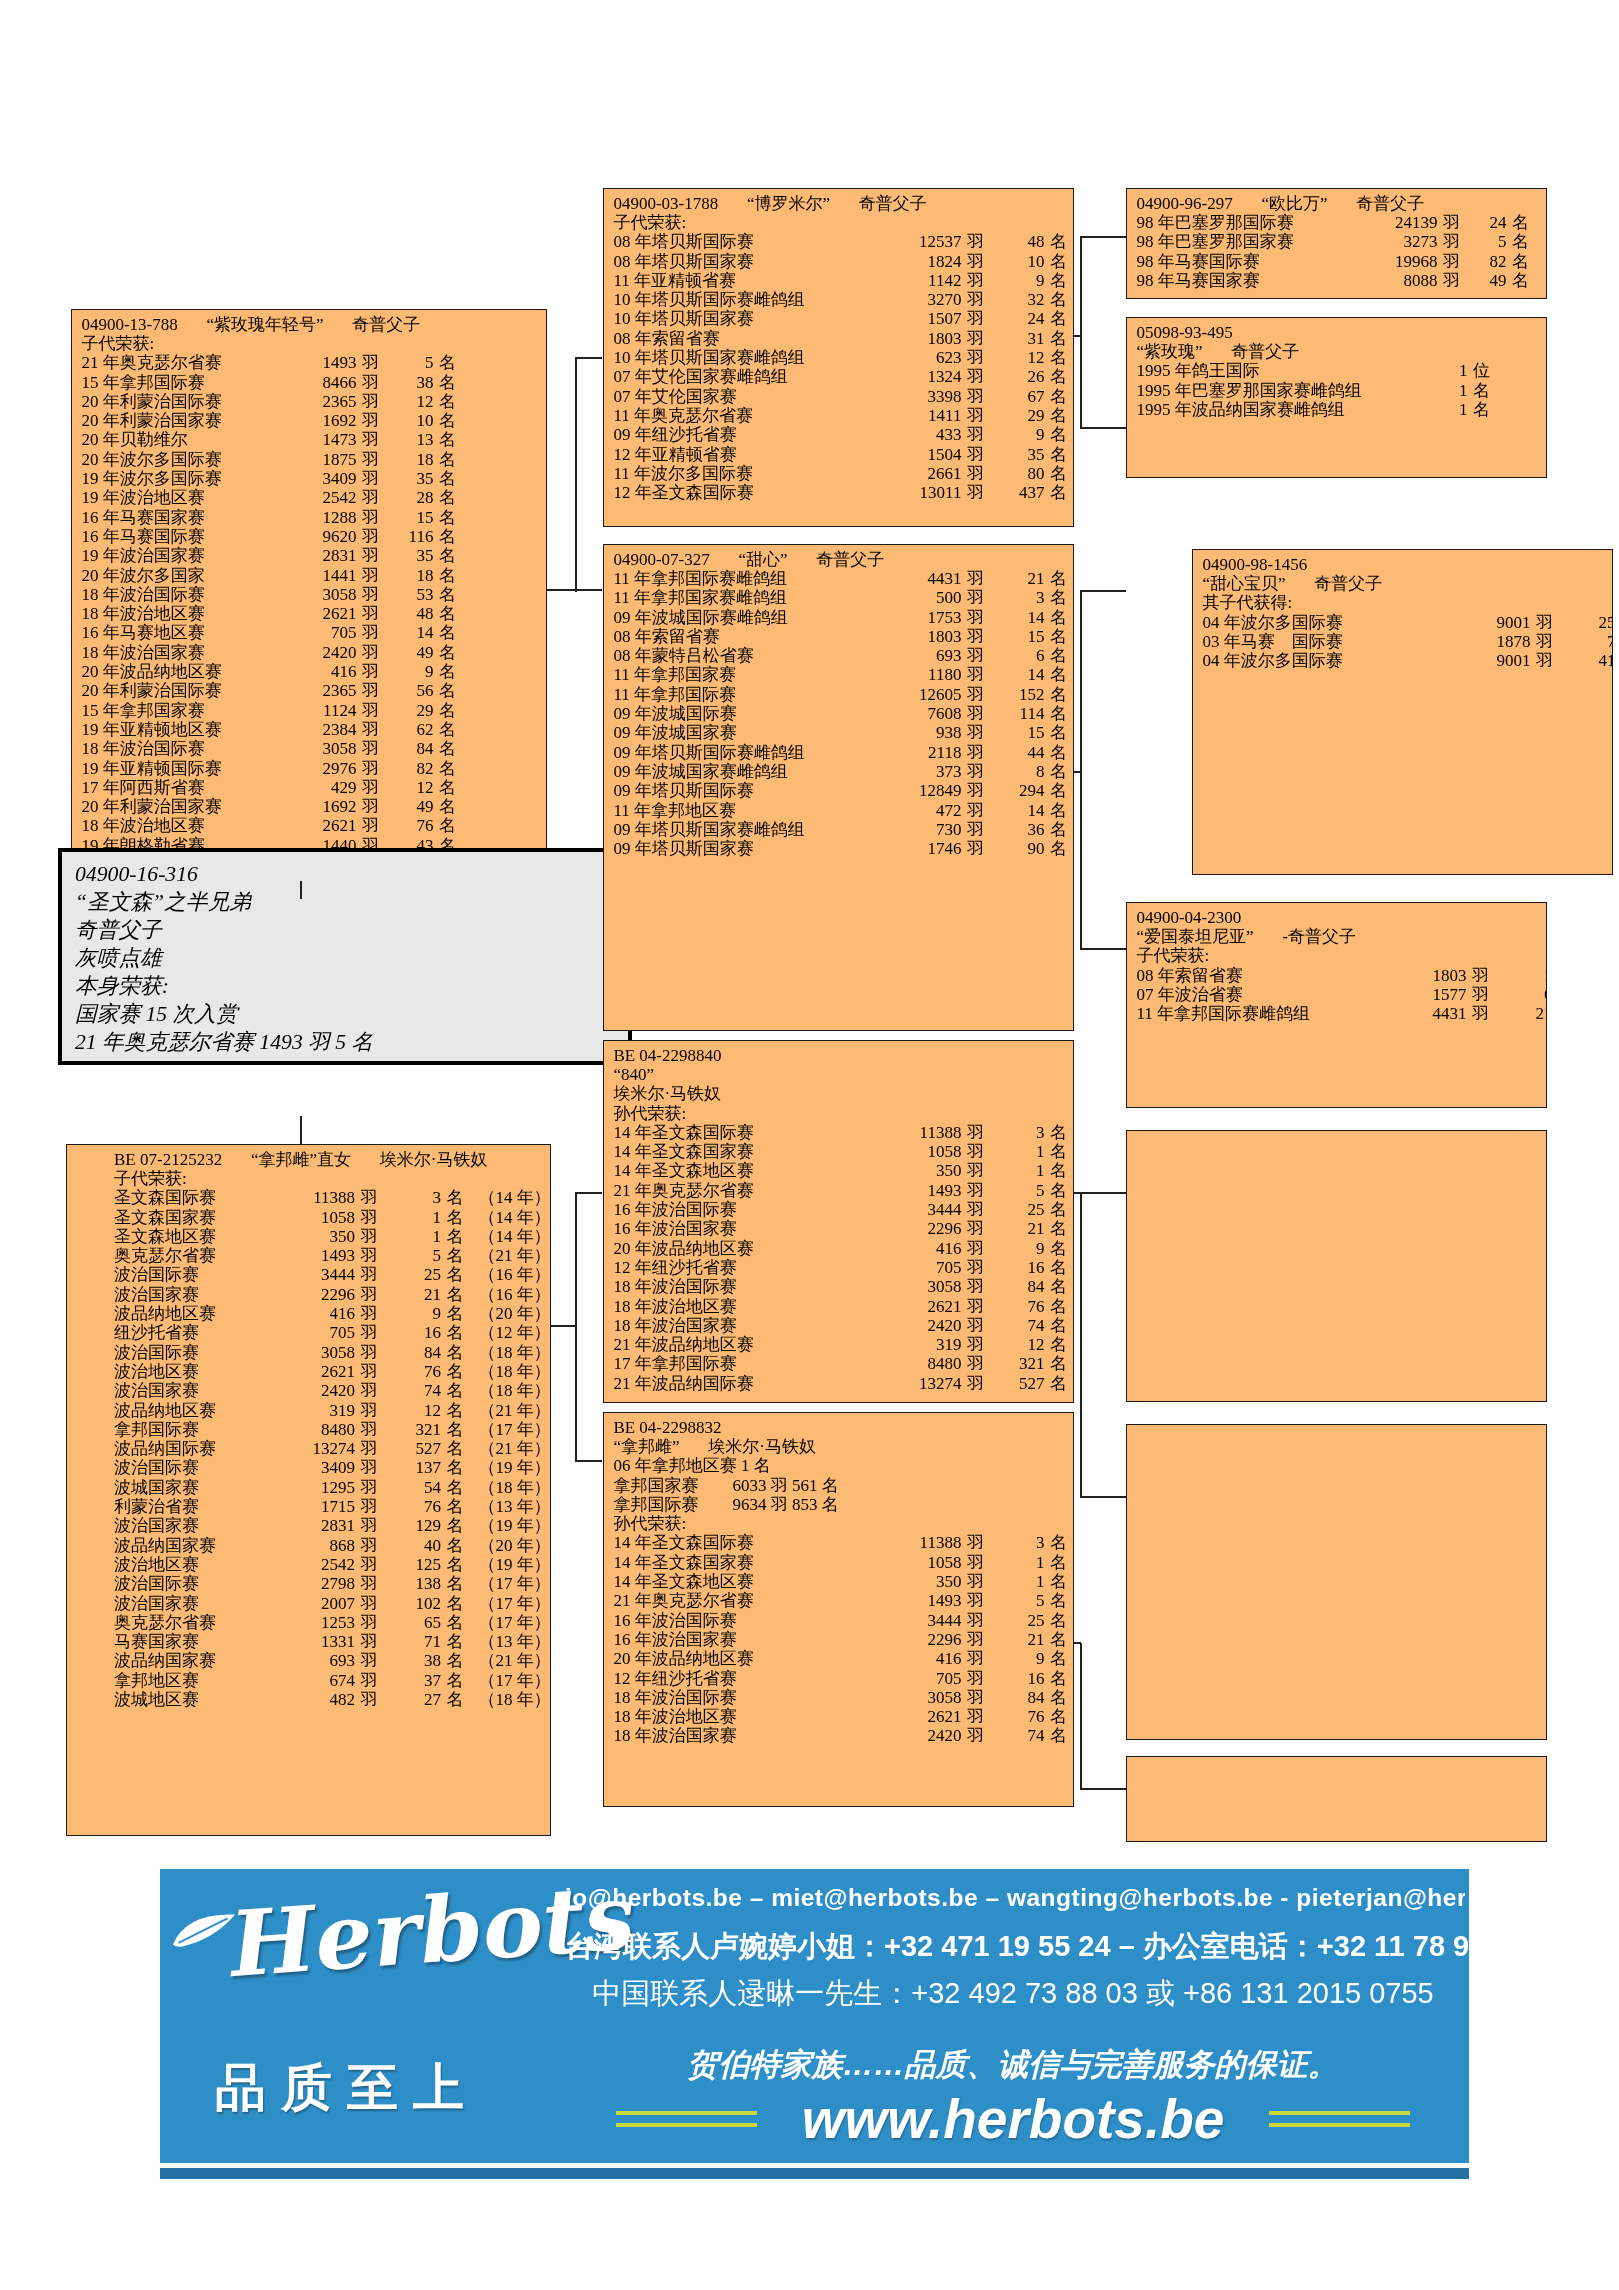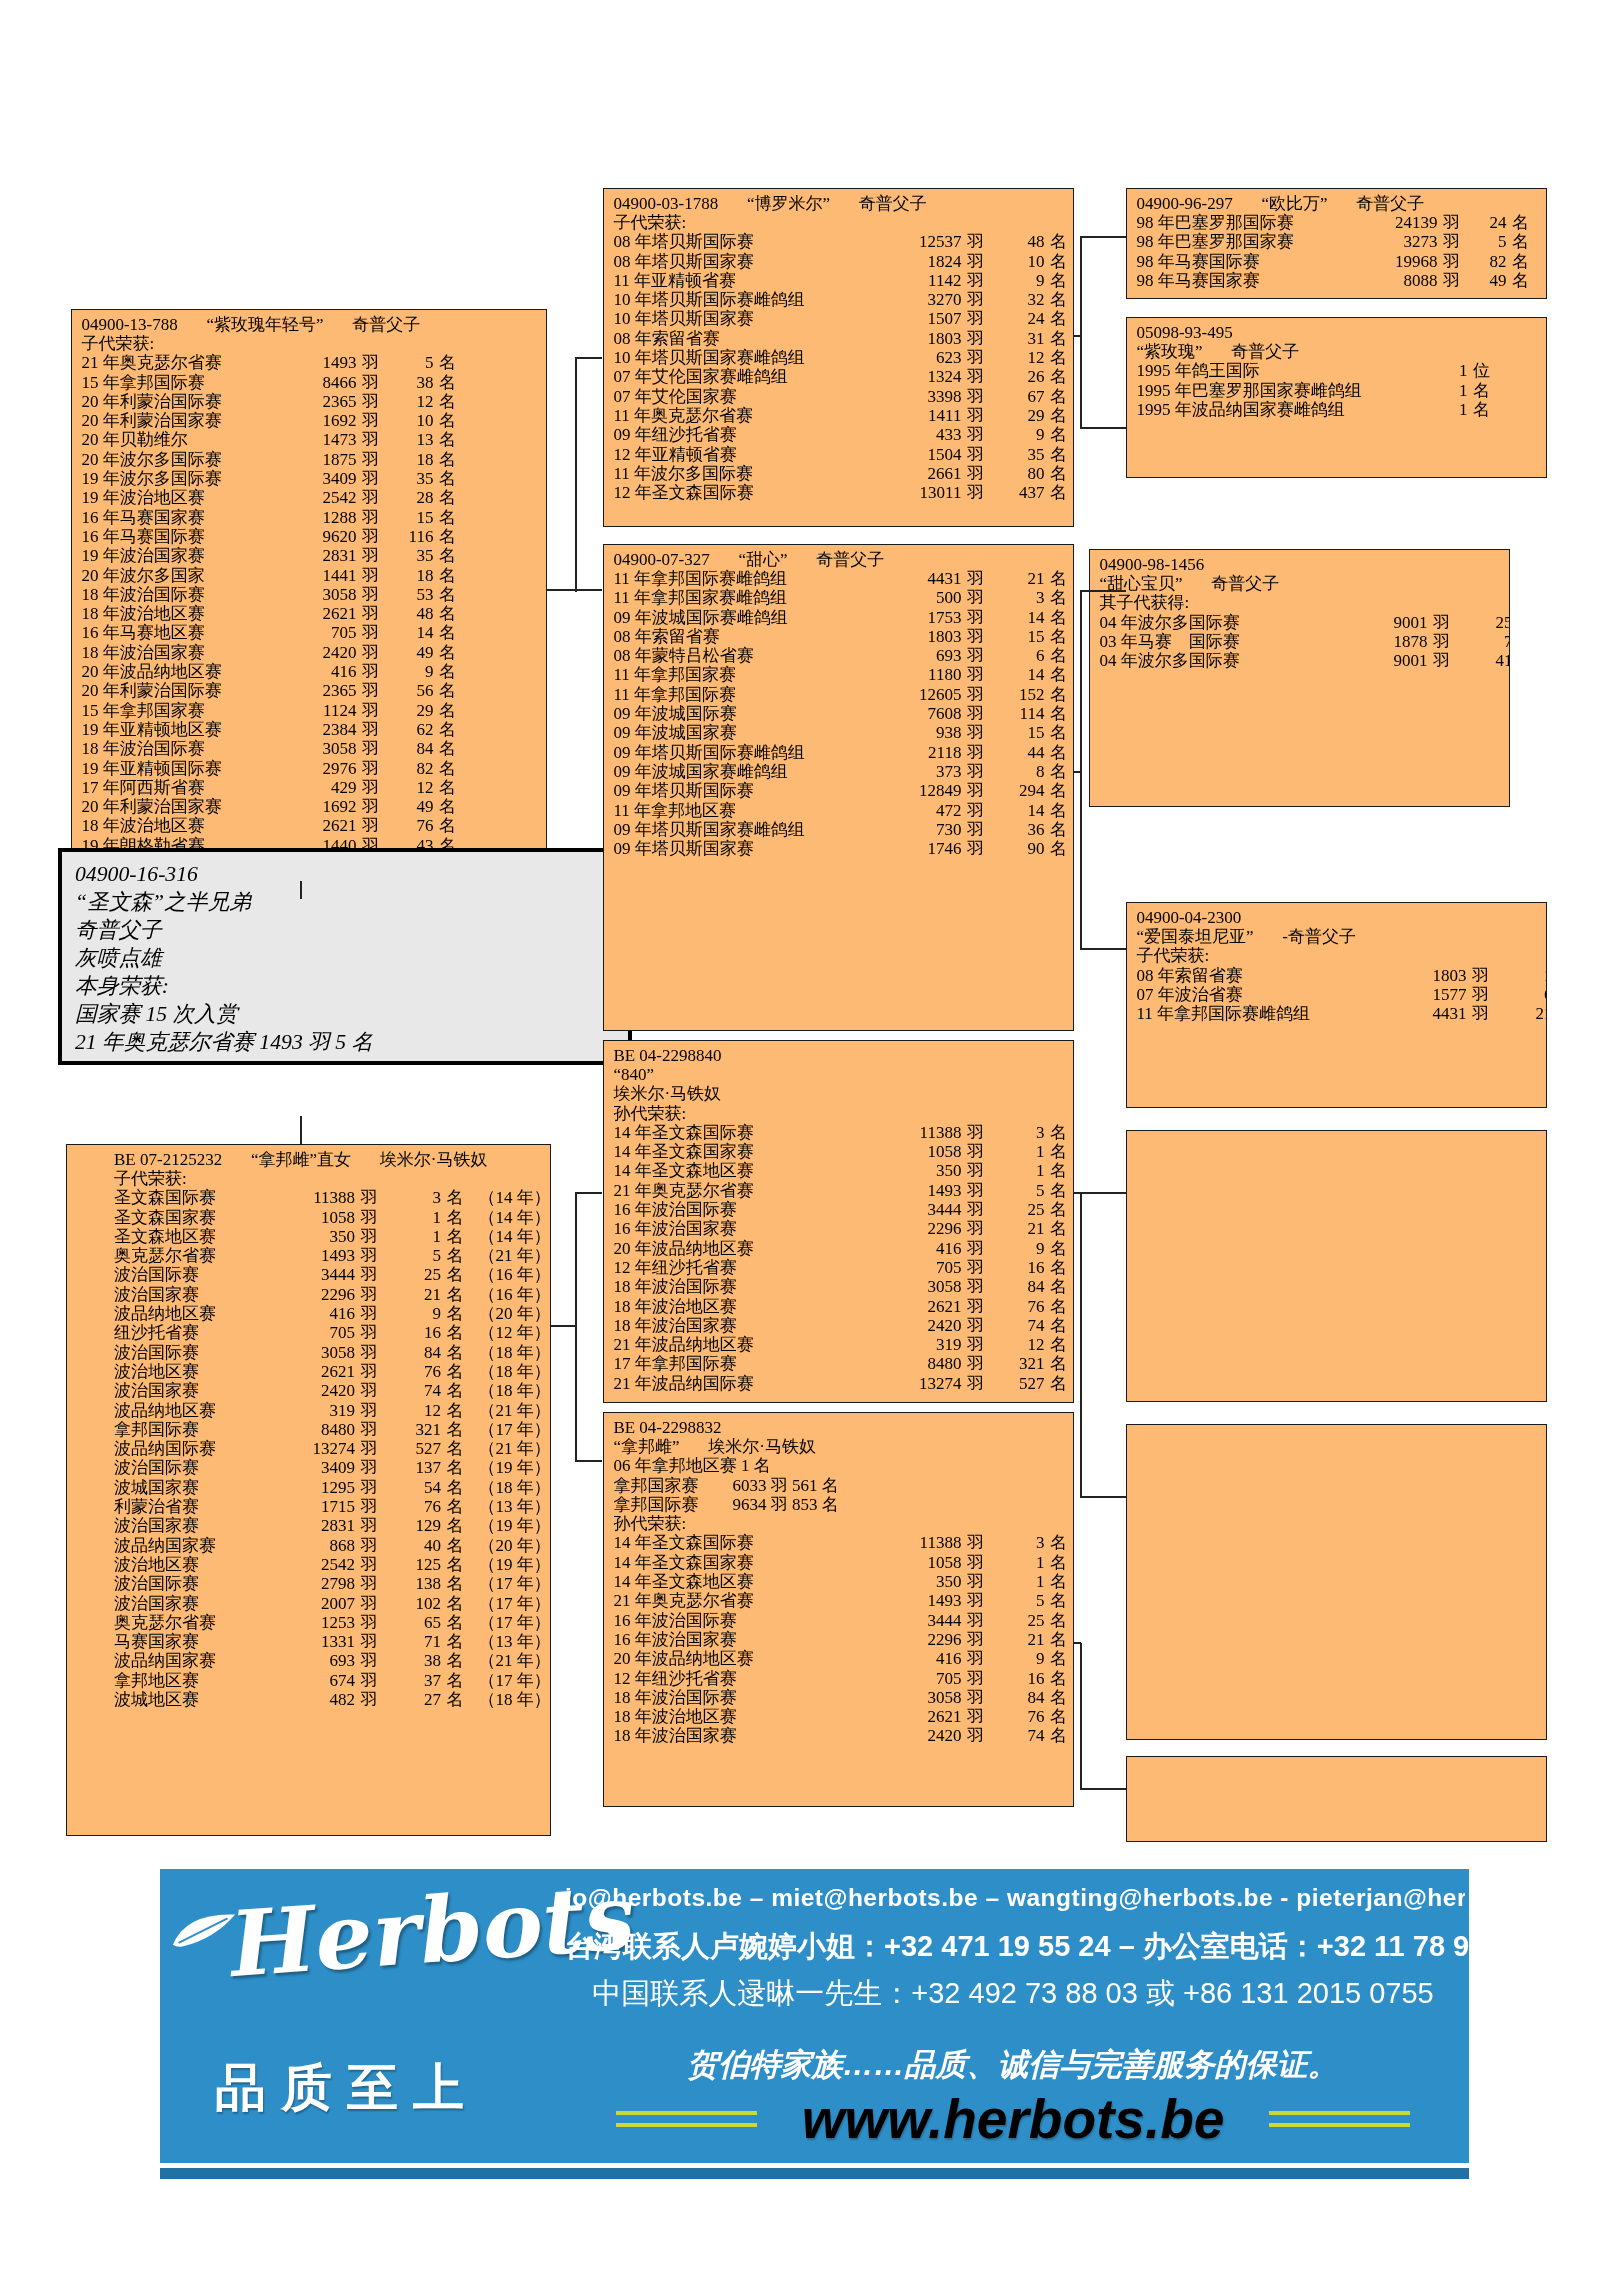--- a/index.html
+++ b/index.html
@@ -39,21 +39,21 @@
   .b-emails{position:absolute;left:405px;top:15px;width:900px;font-size:24.5px;font-weight:bold;
             white-space:nowrap;overflow:hidden;letter-spacing:0.5px;}
   .b-tw{position:absolute;left:405px;top:58px;width:896px;text-align:center;font-size:29px;font-weight:bold;white-space:nowrap;}
   .b-cn{position:absolute;left:405px;top:105px;width:896px;text-align:center;font-size:29px;font-weight:normal;white-space:nowrap;}
   .b-tag{position:absolute;left:405px;top:175px;width:896px;text-align:center;font-size:31px;
          font-weight:bold;font-style:italic;white-space:nowrap;}
   .url-row{position:absolute;left:405px;top:218px;width:896px;display:flex;align-items:center;
            justify-content:center;gap:45px;}
   .bars{display:flex;flex-direction:column;gap:7.5px;}
   .bars div{width:141px;height:4.7px;background:#c9d83a;}
-  .b-url{font-size:55px;font-weight:bold;font-style:italic;color:#000000;white-space:nowrap;
+  .b-url{font-size:55px;font-weight:bold;font-style:italic;color:#ffffff;white-space:nowrap;
          text-shadow:0.9px 1.9px 1.9px rgba(0,0,0,.25);}
   .strip{position:absolute;left:160px;top:2168px;width:1309px;height:11.3px;background:#2171a5;}
 </style>
 </head>
 <body>
 
 <div class="page">
 
   <div class="pbox cols-sire" style="left:71px;top:309px;width:476px;height:573px;">
     <div class="hline">
@@ -1105,21 +1105,21 @@
         <div class="rrow">
           <span class="rn">1995 年波品纳国家赛雌鸽组</span>
           <span class="rb"></span>
           <span class="ru"></span>
           <span class="rr">1</span>
           <span class="rm">名</span>
         </div>
       </div>
   </div>
 
-  <div class="pbox cols-gg3" style="left:1089px;top:549px;width:421px;height:258px;">
+  <div class="pbox cols-gg3" style="left:1192px;top:549px;width:421px;height:326px;">
     <div>04900-98-1456</div>
     <div class="hline">
       <span>“甜心宝贝”</span>
       <span>奇普父子</span>
     </div>
     <div>其子代获得:</div>
     <div>
 
         <div class="rrow">
           <span class="rn">04 年波尔多国际赛</span>

